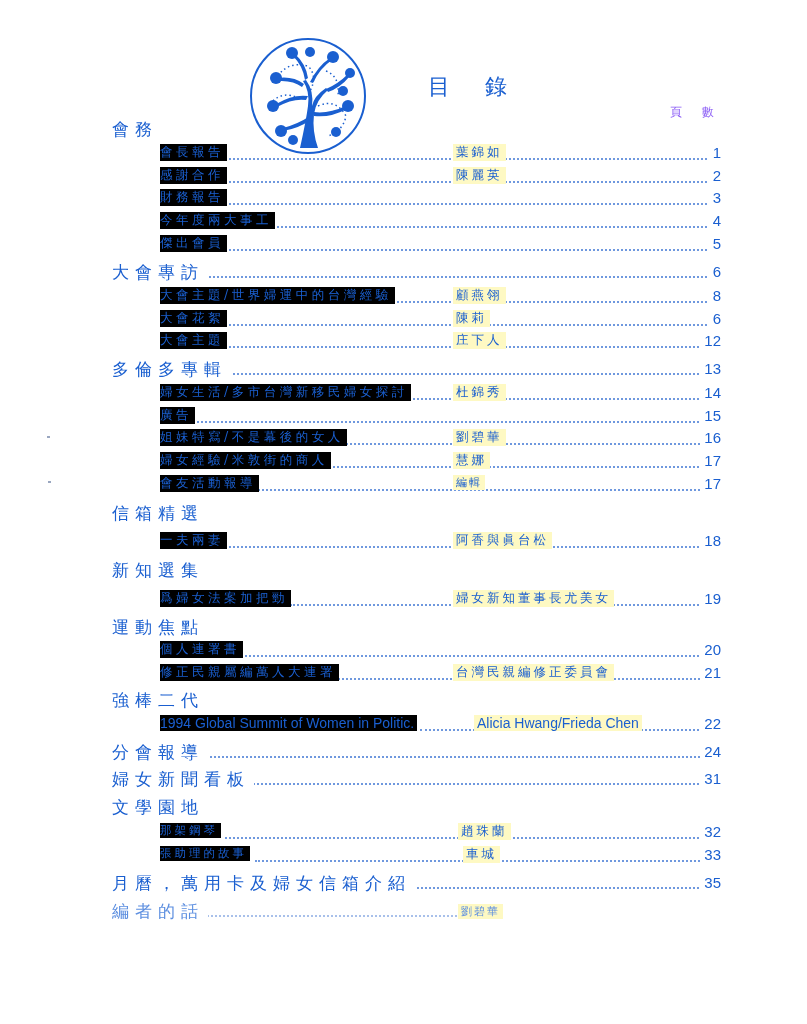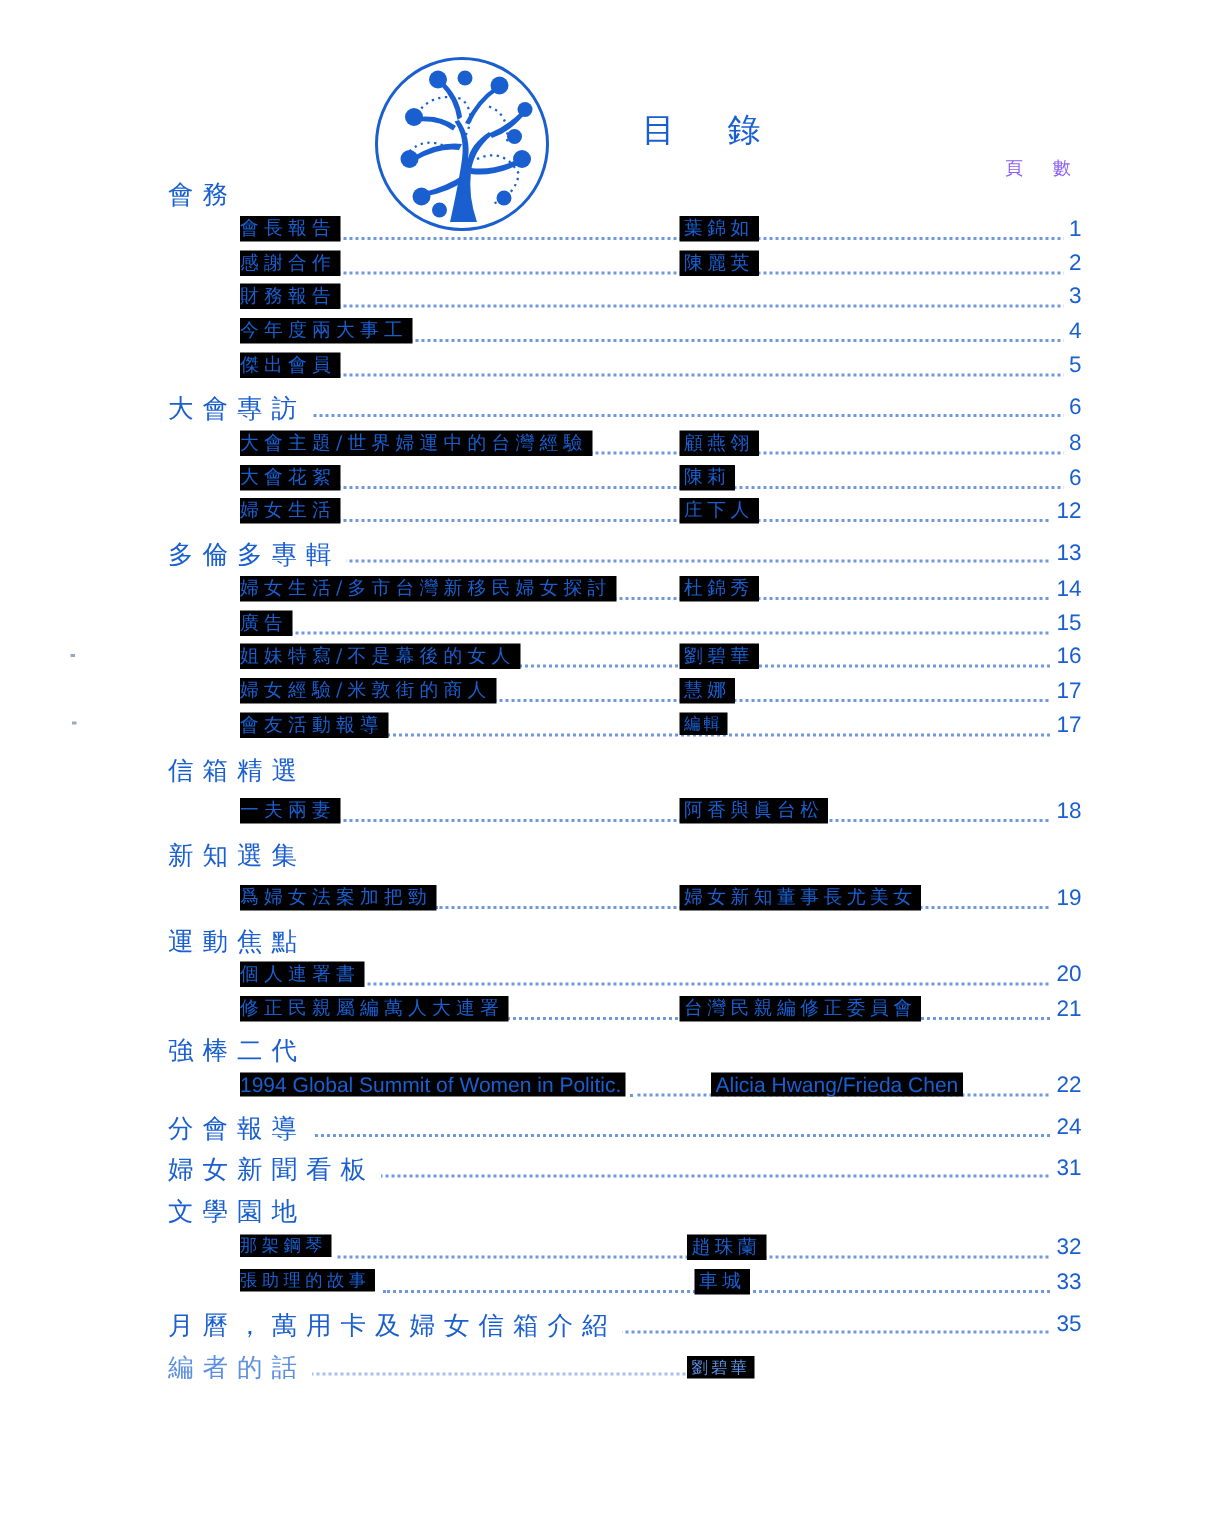--- a/index.html
+++ b/index.html
@@ -80,21 +80,21 @@
     .small-title {
       font-size: 11.5px;
       letter-spacing: 3px;
     }
     .author {
       position: absolute;
       left: 453px;
       font-size: 12.5px;
       letter-spacing: 3px;
       white-space: nowrap;
-      background: #000000;
+      background: #fef9c3;
       padding: 0 3px;
       z-index: 2;
     }
     .author.en {
       font-family: "Liberation Sans", sans-serif;
       font-size: 14px;
       letter-spacing: 0;
       margin-left: 16px;
     }
     .author-small { font-size: 11px; letter-spacing: 2px; }
@@ -204,21 +204,21 @@
     <span class="author">顧燕翎</span>
     <span class="page">8</span>
   </div>
   <div class="row" style="top:310px">
     <span class="sub-title">大會花絮</span>
     <span class="leader" style="left:225px;right:92px;top:12px"></span>
     <span class="author">陳莉</span>
     <span class="page">6</span>
   </div>
   <div class="row" style="top:332px">
-    <span class="sub-title">婦女生活</span>
+    <span class="sub-title">大會主題</span>
     <span class="leader" style="left:225px;right:92px;top:12px"></span>
     <span class="author">庄下人</span>
     <span class="page">12</span>
   </div>
 
   <div class="row" style="top:358px">
     <span class="sec-title">多倫多專輯</span>
     <span class="leader" style="left:225px;right:92px;top:13px"></span>
     <span class="page" style="top:2px">13</span>
   </div>

